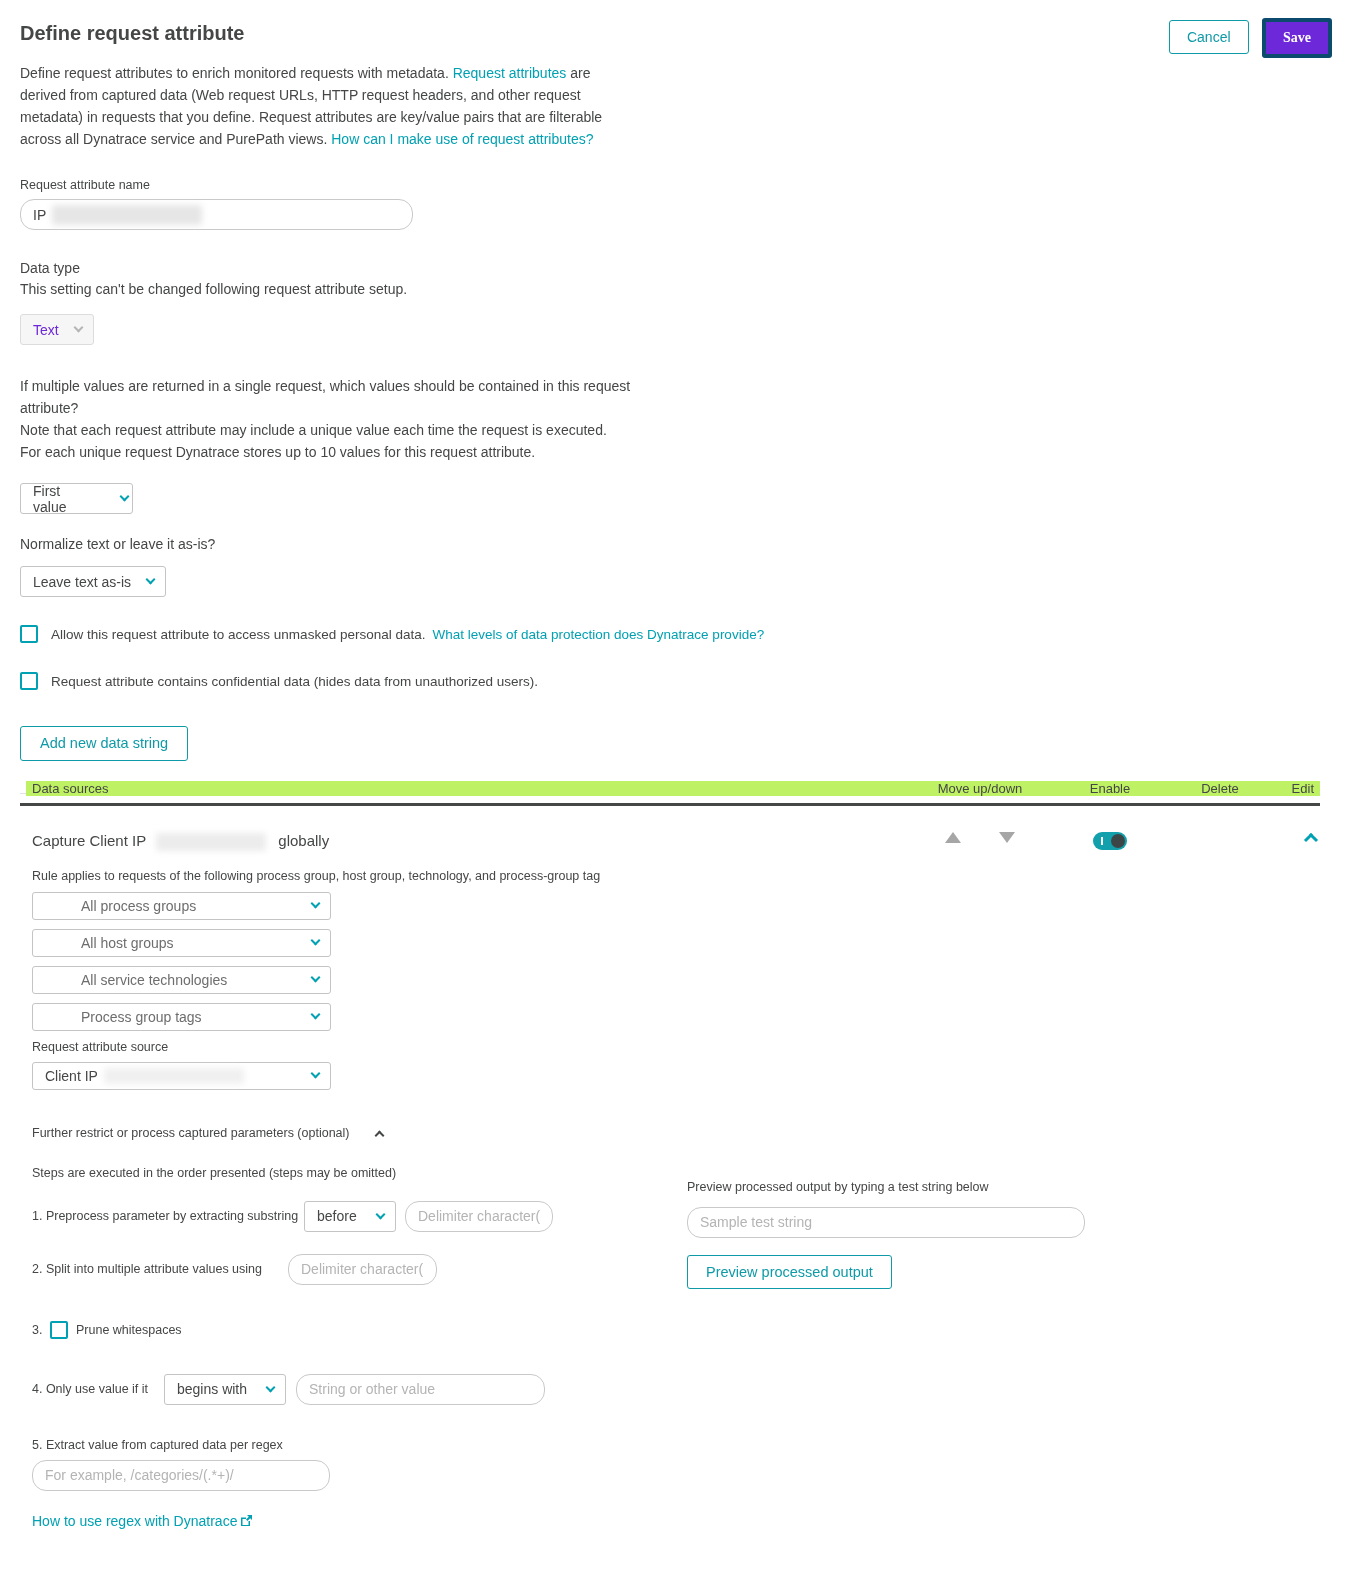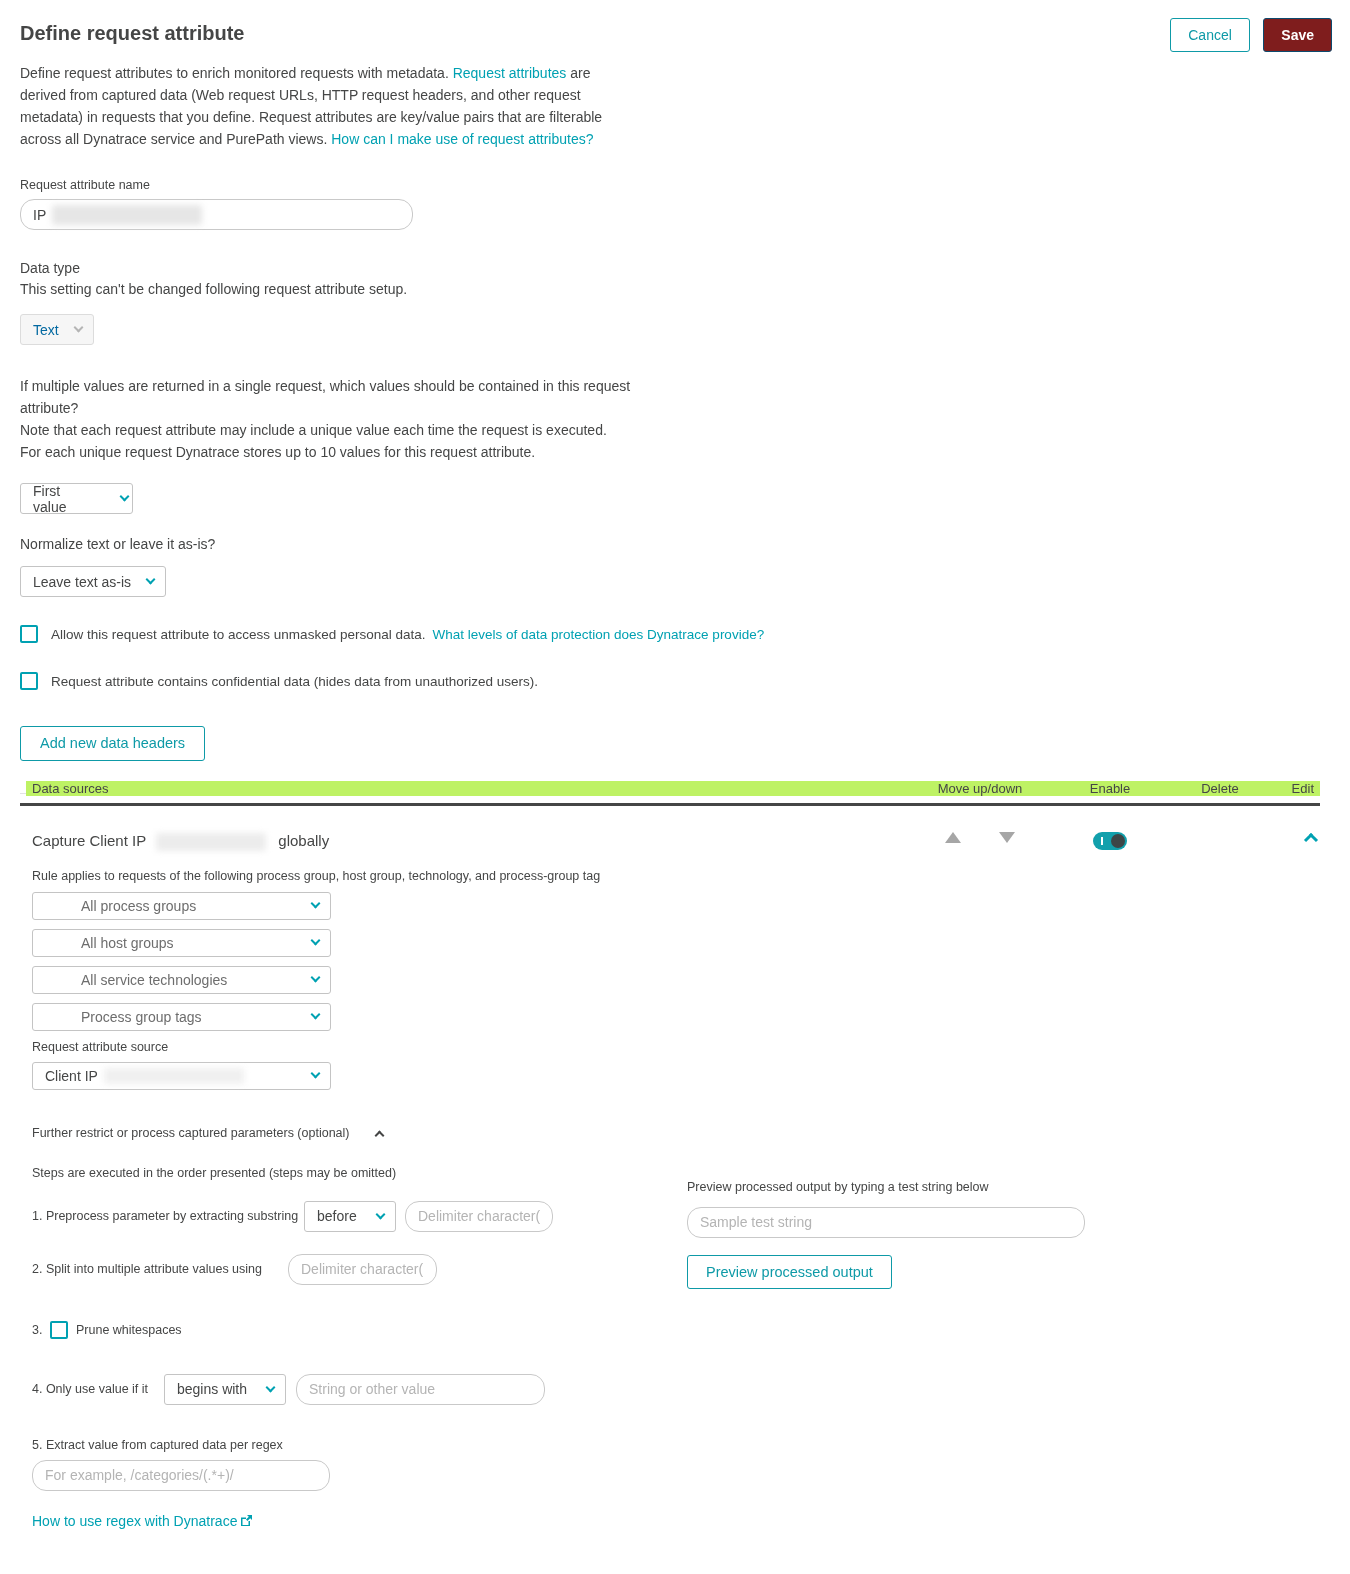--- a/index.html
+++ b/index.html
@@ -5,29 +5,29 @@
   * { box-sizing: border-box; }
   html,body { margin:0; padding:0; background:#fff; }
   body { font-family:"Liberation Sans", sans-serif; color:#454646; }
   .page { position:relative; width:1350px; min-height:1574px; padding:18px 18px 60px 20px; }
 
   
   a.link { color:#00a1b2; text-decoration:none; cursor:pointer; }
   .small-label { font-size:12.5px; color:#454646; }
   .btn { display:inline-block; border-radius:3px; font-size:14px; font-family:inherit; cursor:pointer; line-height:1; }
   .btn-outline { background:#fff; border:1px solid #0e9aa7; color:#0e9aa7; padding:9px 17px; }
-  .btn-filled  { background:#7f1d1d; border:1px solid #0c4a6e; color:#fff; font-weight:bold; padding:9px 17px; }
+  .btn-filled  { background:#6d28d9; border:4px solid #0c4a6e; color:#fff; font-weight:bold; padding:9px 17px;font-family:Liberation Serif, serif; }
 
   .chev { display:inline-block; width:7px; height:7px; border-right:2px solid #00a1b2; border-bottom:2px solid #00a1b2; transform:rotate(45deg); margin-left:10px; position:relative; top:-2px; flex:none; }
   .chev.gray { border-color:#b5b5b5; }
   .chev-up-sm { display:inline-block; width:7px; height:7px; border-left:2px solid #454646; border-top:2px solid #454646; transform:rotate(45deg); position:relative; top:3px; }
   .chev-up-lg { display:inline-block; width:10px; height:10px; border-left:3px solid #00a1b2; border-top:3px solid #00a1b2; transform:rotate(45deg); position:relative; top:3px; }
 
   .sel { display:inline-flex; align-items:center; justify-content:space-between; height:31px; padding:0 11px 0 12px; border:1px solid #c4c4c4; border-radius:3px; background:#fff; font-size:14px; color:#454646; cursor:pointer; }
-  .sel.disabled { background:#f6f6f6; border-color:#dcdcdc; color:#0369a1; cursor:default; }
+  .sel.disabled { background:#f6f6f6; border-color:#dcdcdc; color:#6d28d9; cursor:default; }
 
   .tbox { height:31px; border:1px solid #c9c9c9; border-radius:14px; font-size:14px; padding:0 12px; color:#454646; font-family:inherit; }
   input.tbox::placeholder { color:#b4b4b4; opacity:1; }
 
   .checkbox { display:inline-block; width:18px; height:18px; border:2px solid #00a1b2; border-radius:2px; background:#fff; cursor:pointer; flex:none; }
 
   .blur { display:inline-block; background:#e6e6e6; filter:blur(3px); border-radius:2px; vertical-align:middle; }
 
   
   .topbar { position:relative; }
@@ -179,21 +179,21 @@
     <span class="checkbox"></span>
     <span>Allow this request attribute to access unmasked personal data.</span>
     <a class="link" style="margin-left:7px;">What levels of data protection does Dynatrace provide?</a>
   </div>
   <div class="check-row second">
     <span class="checkbox"></span>
     <span>Request attribute contains confidential data (hides data from unauthorized users).</span>
   </div>
 
   
-  <button class="btn btn-outline add-btn">Add new data headers</button>
+  <button class="btn btn-outline add-btn">Add new data string</button>
 
   
   <div class="ds-section">
     <div class="ds-header">
       <div class="hcell h-title">Data sources</div>
       <div class="hcell col-move">Move up/down</div>
       <div class="hcell col-enable">Enable</div>
       <div class="hcell col-delete">Delete</div>
       <div class="hcell col-edit">Edit</div>
     </div>

